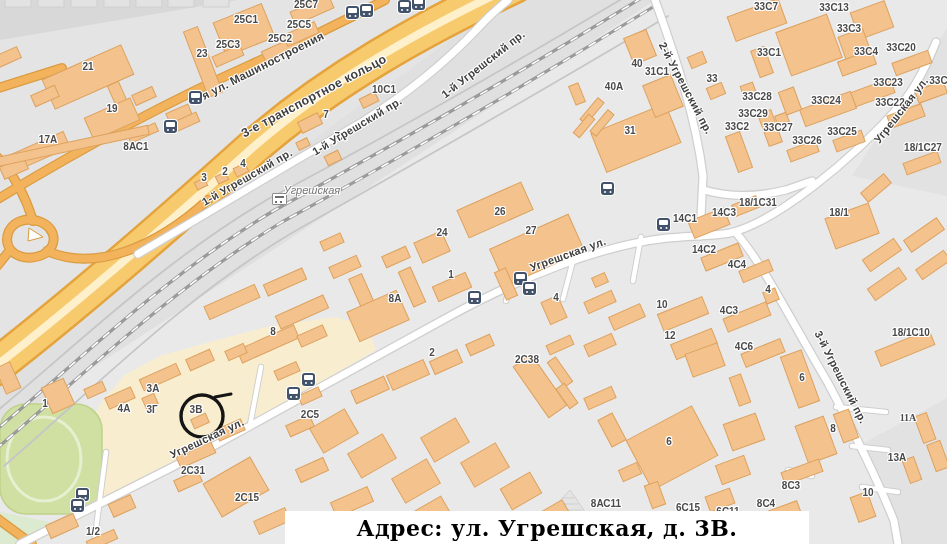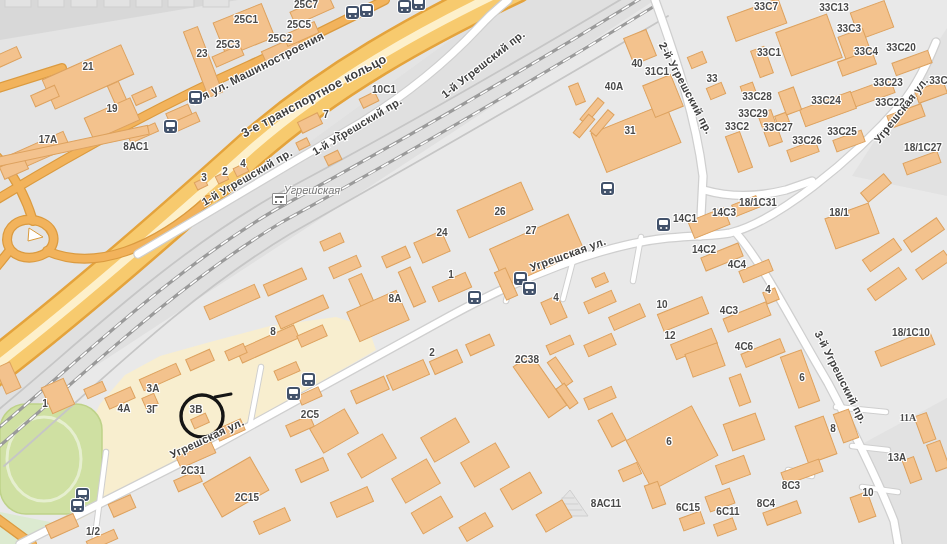--- a/index.html
+++ b/index.html
@@ -361,13 +361,16 @@
       <div class="bus" style="left: 601px; top: 182px;"></div>
       <div class="bus" style="left: 657px; top: 218px;"></div>
       <div class="bus" style="left: 514px; top: 272px;"></div>
       <div class="bus" style="left: 523px; top: 282px;"></div>
       <div class="bus" style="left: 468px; top: 291px;"></div>
       <div class="bus" style="left: 287px; top: 387px;"></div>
       <div class="bus" style="left: 302px; top: 373px;"></div>
       <div class="bus" style="left: 76px; top: 488px;"></div>
       <div class="bus" style="left: 71px; top: 499px;"></div>
     </div>
+  <div id="address-bar">
+    <span id="address-text">Адрес: ул. Угрешская, д. 3В.</span>
+  </div>
 </div>
 
 </body></html>

